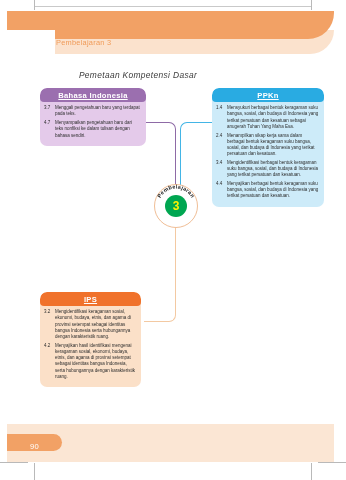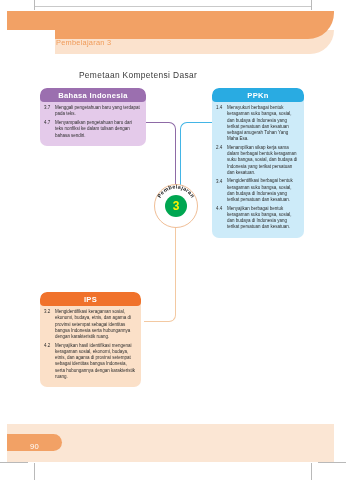--- a/index.html
+++ b/index.html
@@ -72,36 +72,38 @@
   
   .page-title {
     position: absolute;
     left: 0;
     top: 70px;
     width: 276px;
     text-align: center;
     font-size: 8.4px;
     color: #3a3a3a;
     letter-spacing: 0.35px;
+    font-style: italic;
   }
 
   
   .card {
     position: absolute;
     border-radius: 7px;
     overflow: hidden;
   }
   .card-head {
     text-align: center;
     color: #ffffff;
     font-weight: bold;
     font-size: 7.6px;
     letter-spacing: 0.3px;
     padding: 2.6px 0 2.6px;
     border-radius: 7px 7px 4px 4px;
+    text-decoration: underline;
   }
   .card-body {
     padding: 3px 5px 5px 4px;
   }
   .kd-row {
     display: flex;
     align-items: flex-start;
     margin-bottom: 2.5px;
   }
   .kd-code {
@@ -117,21 +119,21 @@
     color: #2d2d2d;
     line-height: 1.38;
     text-align: left;
   }
 
   
   #card-bindo { left: 40px; top: 88px; width: 106px; background: #E4CAEA; }
   #card-bindo .card-head { background: #9B6FAF; }
 
   
-  #card-ppkn { left: 212px; top: 88px; width: 92px; background: #CDEBF9; }
+  #card-ppkn { left: 212px; top: 88px; width: 112px; background: #CDEBF9; }
   #card-ppkn .card-head { background: #29ABE2; }
 
   
   #card-ips { left: 40px; top: 292px; width: 101px; background: #FBE0C8; }
   #card-ips .card-head { background: #F0722B; }
 
   
   .conn { position: absolute; }
 
   

